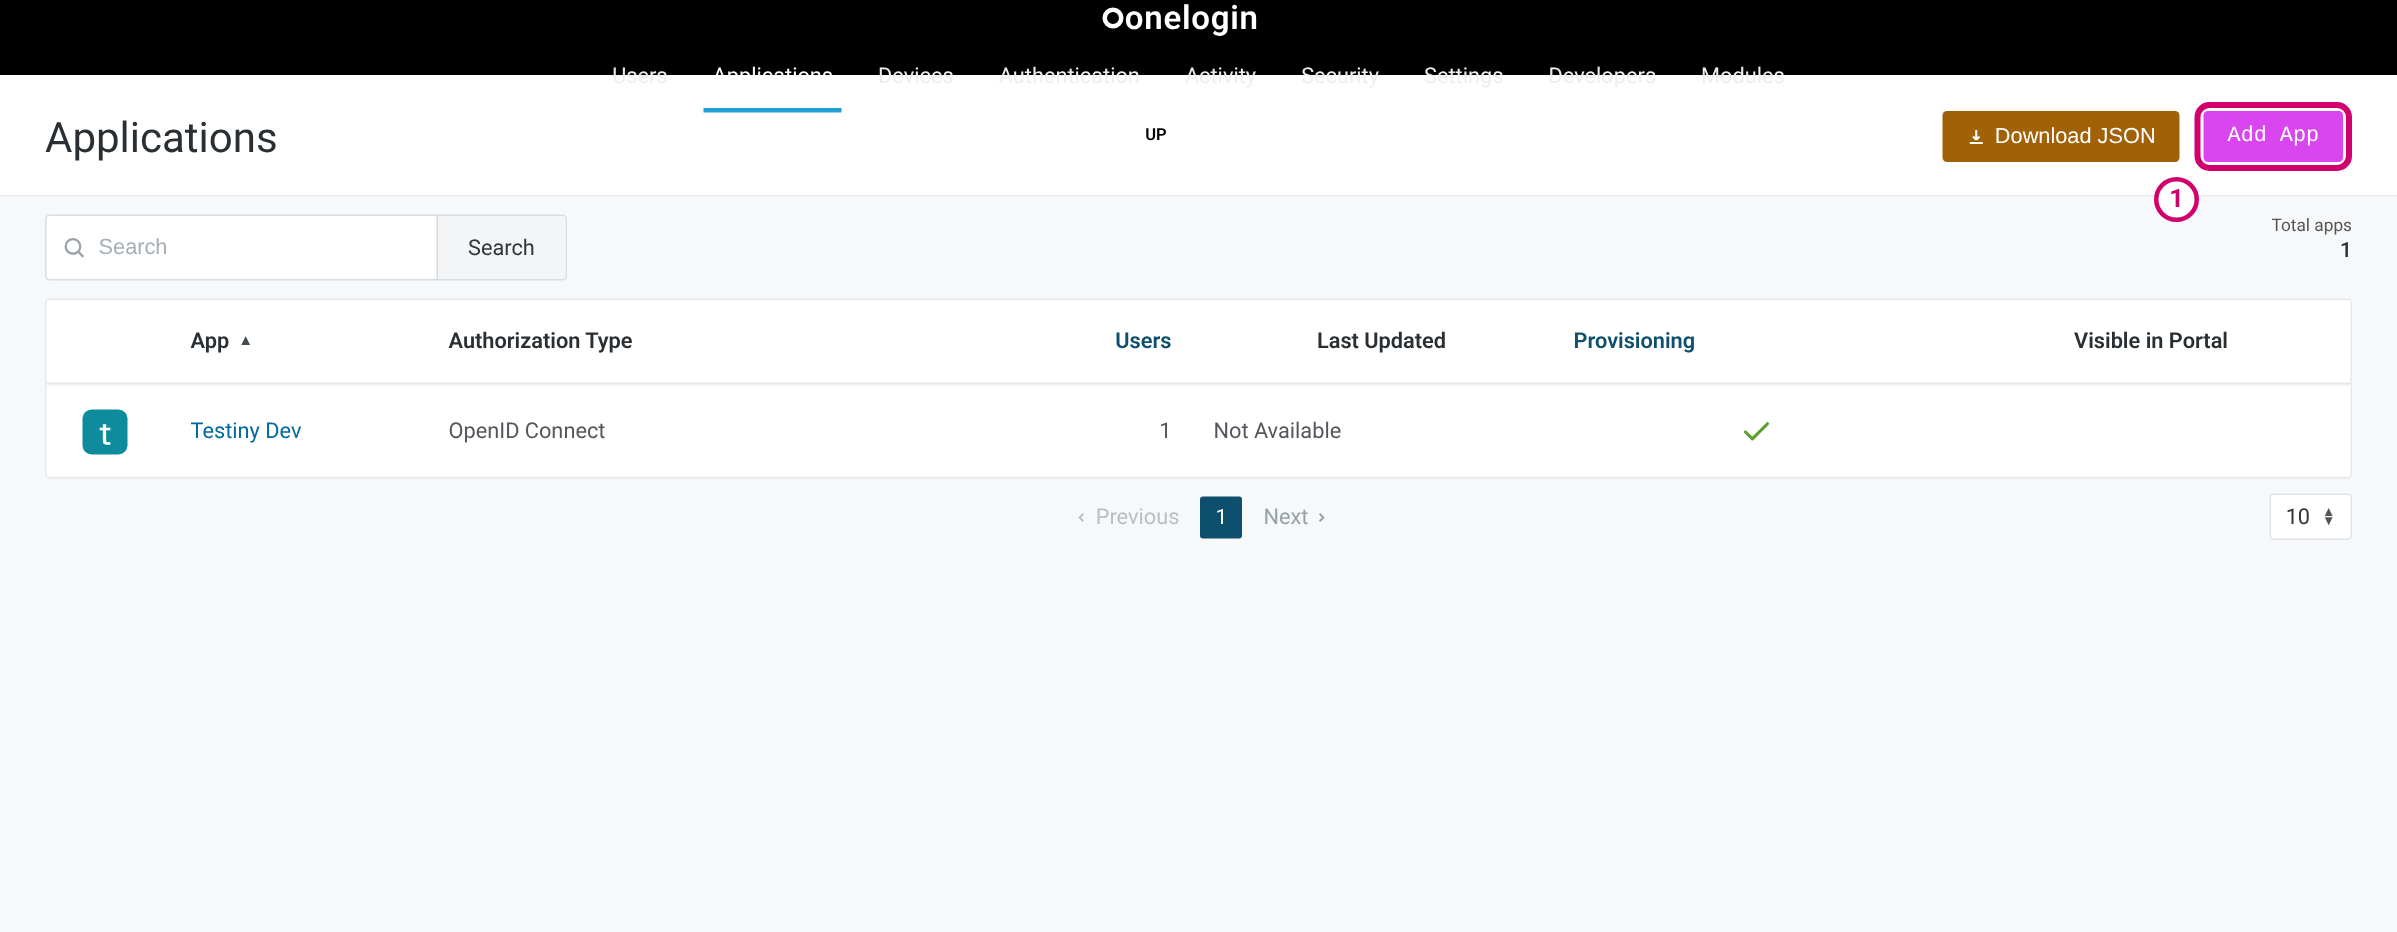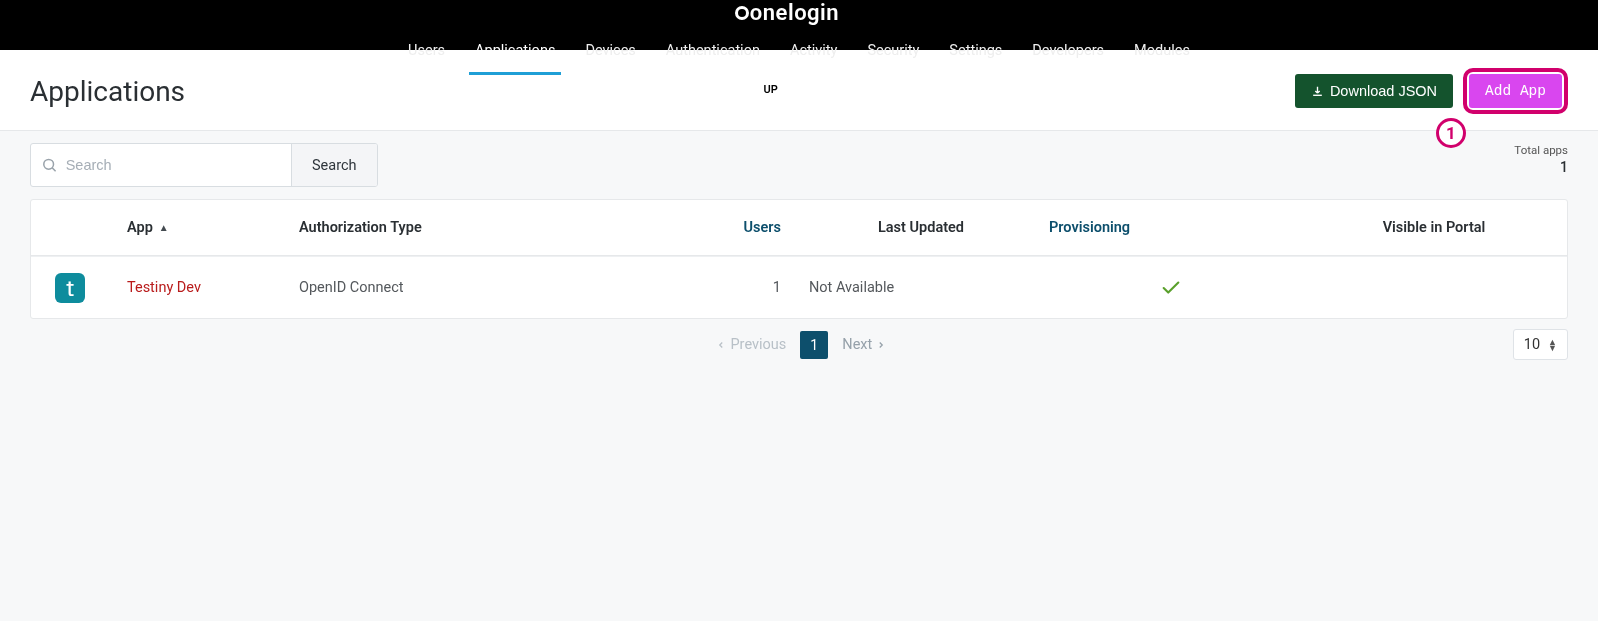--- a/index.html
+++ b/index.html
@@ -16,21 +16,21 @@
   .topnav-spacer { flex: 1; }
   .user-area { display: flex; align-items: center; gap: 12px; }
   .avatar { width: 28px; height: 28px; border-radius: 50%; background: #fff; color: #000; display: flex; align-items: center; justify-content: center; font-size: 11px; font-weight: 600; }
   .user-label { margin-right: 6px; font-size:19px; }
 
   
   .page-header { background: #fff; border-bottom: 1px solid #e6e8ea; padding: 18px 30px 16px; display: flex; align-items: center; }
   .page-title { font-size: 28px; font-weight: 400; color: #2a2f33; }
   .header-actions { margin-left: auto; display: flex; gap: 10px; align-items:center; position: relative;}
   .btn { display: inline-flex; align-items: center; gap: 6px; padding: 9px 16px; border-radius: 3px; font-size: 14.5px; cursor: pointer; border: none; }
-  .btn-primary-outline { background: #14532d; color: #fff; }
+  .btn-primary-outline { background: #a16207; color: #fff; }
   .btn-primary { background: #d946ef; color: #fff; font-family: Liberation Mono, monospace; }
   .highlight-box { border: 4px solid #d1006c; border-radius: 10px; padding: 2px; }
   .callout-badge { position:absolute; width:30px; height:30px; border: 3px solid #d1006c; border-radius:50%; display:flex; align-items:center; justify-content:center; font-weight:700; color:#d1006c; font-size:17px; background:#fff; right: 102px; top: 50px;}
 
   
   .content { padding: 12px 30px 30px; }
   .toolbar-row { display: flex; align-items: flex-start; margin-bottom: 12px; }
   .search-wrap { display: flex; border: 1px solid #d8dde1; background: #fff; border-radius: 3px; overflow: hidden; }
   .search-input-wrap { display: flex; align-items: center; padding: 0 10px 0 10px; width: 260px; height: 42px; position: relative; }
   .search-input-wrap svg { color: #9aa3ab; }
@@ -49,21 +49,21 @@
   .cell { padding: 0 8px; }
   .cell.app-col { padding-left: 36px; display:flex; align-items:center; gap:6px;}
   .cell.users-col { text-align: right; padding-right: 20px;}
   .cell.last-col { text-align: center; }
   .cell.visible-col { text-align: center; }
   .sort-caret { font-size: 10px; color: #434a50; }
 
   .tbody-row { height: 62px; border-top: 1px solid #eef0f2; }
   .app-icon { width: 30px; height: 30px; border-radius: 6px; background: #0e8c9d; display: flex; align-items: center; justify-content: center; margin-left: 16px; }
   .app-icon-inner { color:#fff; font-weight:700; font-size:15px; font-family: monospace;}
-  .app-name { color: #b91c1c; font-size: 14.5px; }
+  .app-name { color: #0369a1; font-size: 14.5px; }
   .muted { color: #54585c; font-size:14.5px;}
   .check { color: #5aa02c; display:flex; justify-content:center;}
 
   
   .pagination-row { display: flex; align-items: center; margin-top: 10px; }
   .pager { margin: 0 auto; display: flex; align-items: center; gap: 14px; color: #96a1aa; font-size:14.5px;}
   .pager .disabled { color: #b8c0c7; cursor: default; display:flex; align-items:center; gap:4px;}
   .pager .enabled { color: #96a1aa; cursor: pointer; display:flex; align-items:center; gap:4px;}
   .pager .page-num { background: #0d4f6c; color: #fff; width: 28px; height: 28px; display: flex; align-items: center; justify-content: center; border-radius: 2px; font-size:14px;}
   .pagesize { display:flex; align-items:center; gap:8px; border:1px solid #dfe3e7; background:#fff; padding:6px 10px; border-radius:3px; cursor:pointer; font-size:14.5px; }

